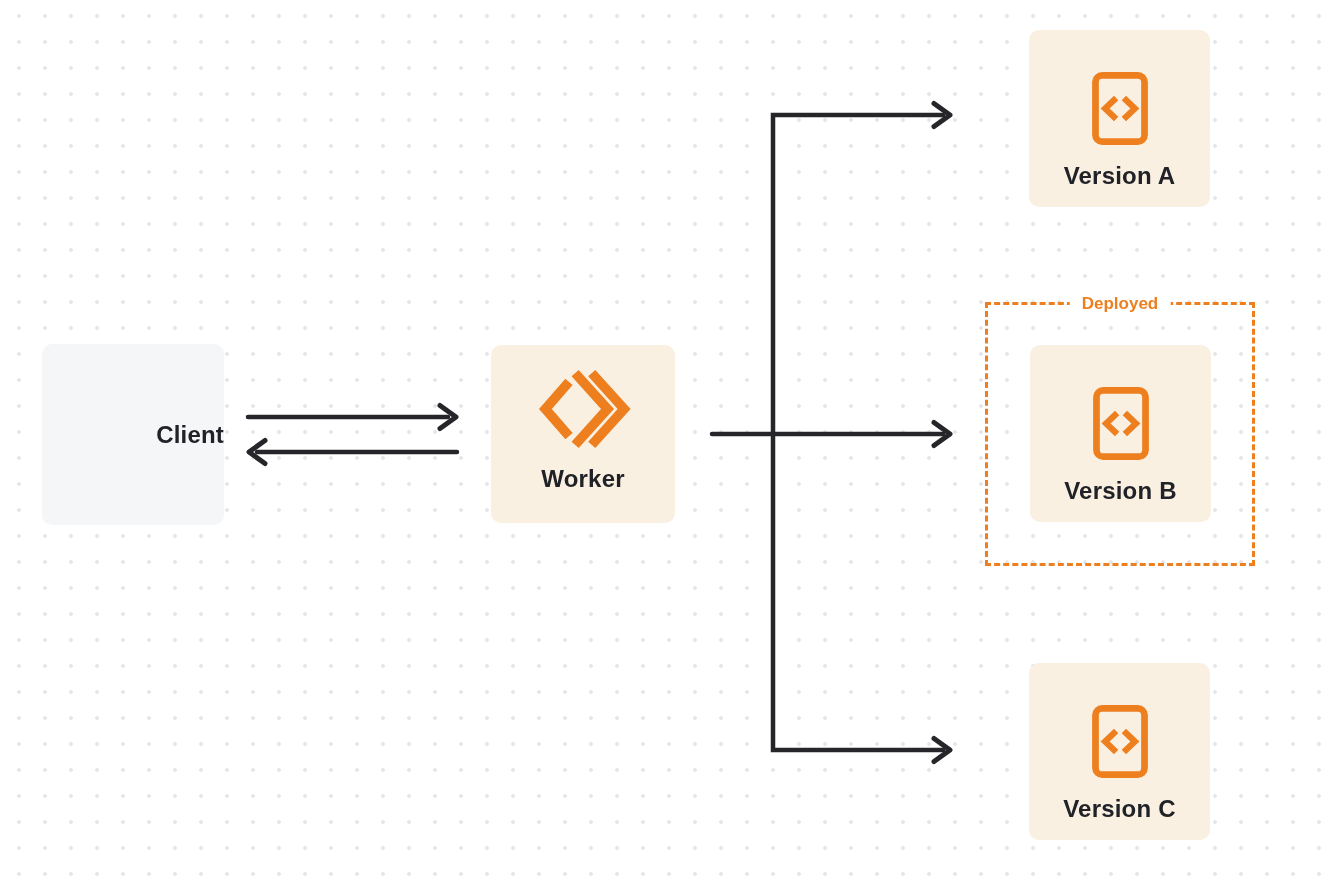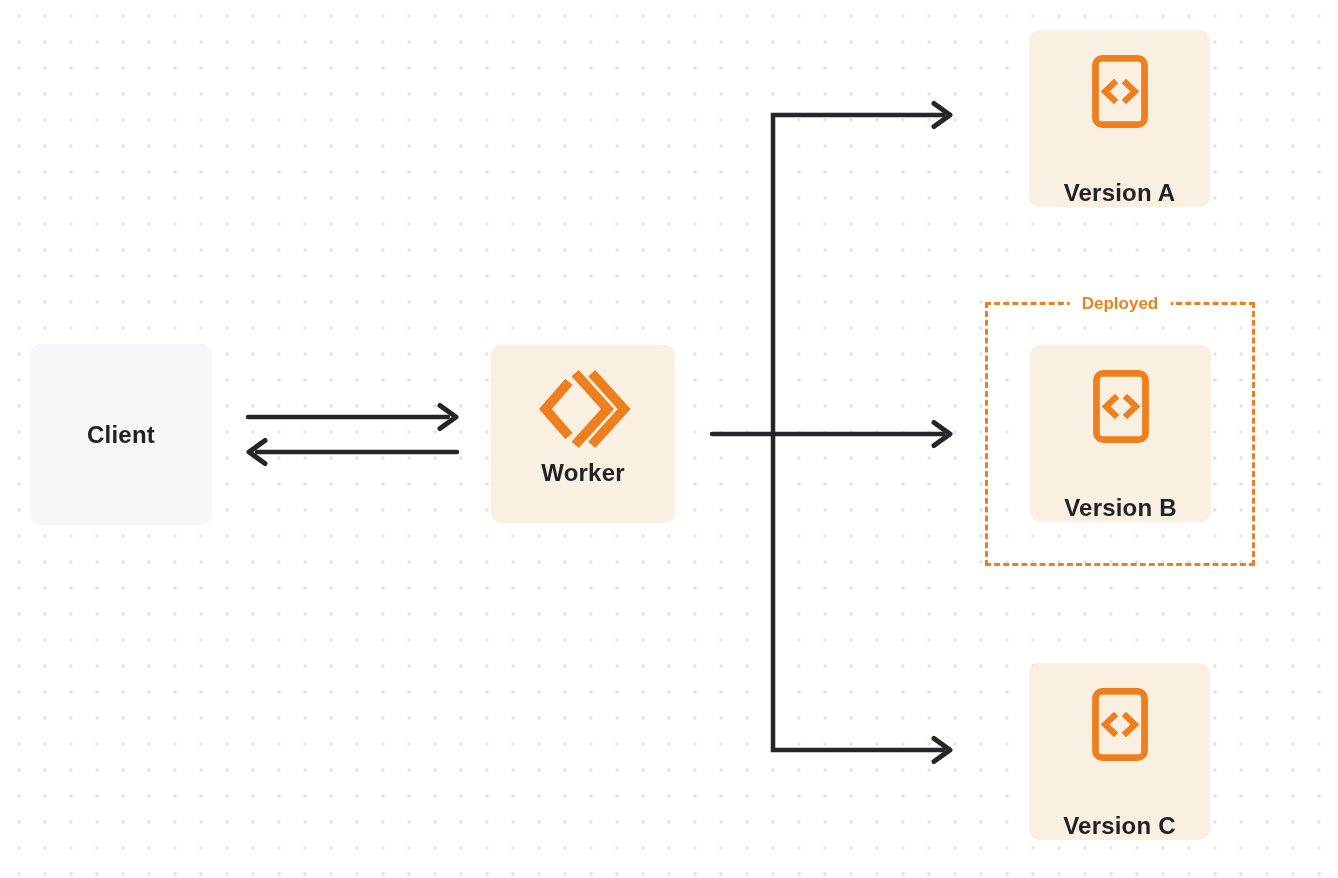--- a/index.html
+++ b/index.html
@@ -53,45 +53,46 @@
     align-items:center;
     justify-content:center;
   }
   .node-label{
     font-size:24px;
     font-weight:700;
     color:var(--ink);
     letter-spacing:.2px;
   }
   .client-node{
-    left:30px;top:344px;width:182px;height:181px;
+    left:42px;top:344px;width:182px;height:181px;
     background:var(--client-bg);
+    align-items:flex-end;
   }
   .worker-node{
     left:491px;top:345px;width:184px;height:178px;
     background:var(--cream);
     justify-content:flex-start;
     padding-top:22px;
   }
   .worker-logo{
     width:98px;height:84px;
     display:block;
   }
   .worker-logo polyline{
     stroke:var(--accent);
     stroke-width:11;
     fill:none;
     stroke-linecap:butt;
     stroke-linejoin:miter;
   }
-  .worker-node .node-label{margin-top:8px;}
+  .worker-node .node-label{margin-top:14px;}
   .version-node{
     width:181px;height:177px;
     background:var(--cream);
-    justify-content:space-between;
+    justify-content:center;
     padding-top:24px;
   }
   .version-a{left:1029px;top:30px;}
   .version-b{left:1030px;top:345px;}
   .version-c{left:1029px;top:663px;}
   .code-icon{
     width:58px;height:75px;
     display:block;
   }
   .code-icon rect{

